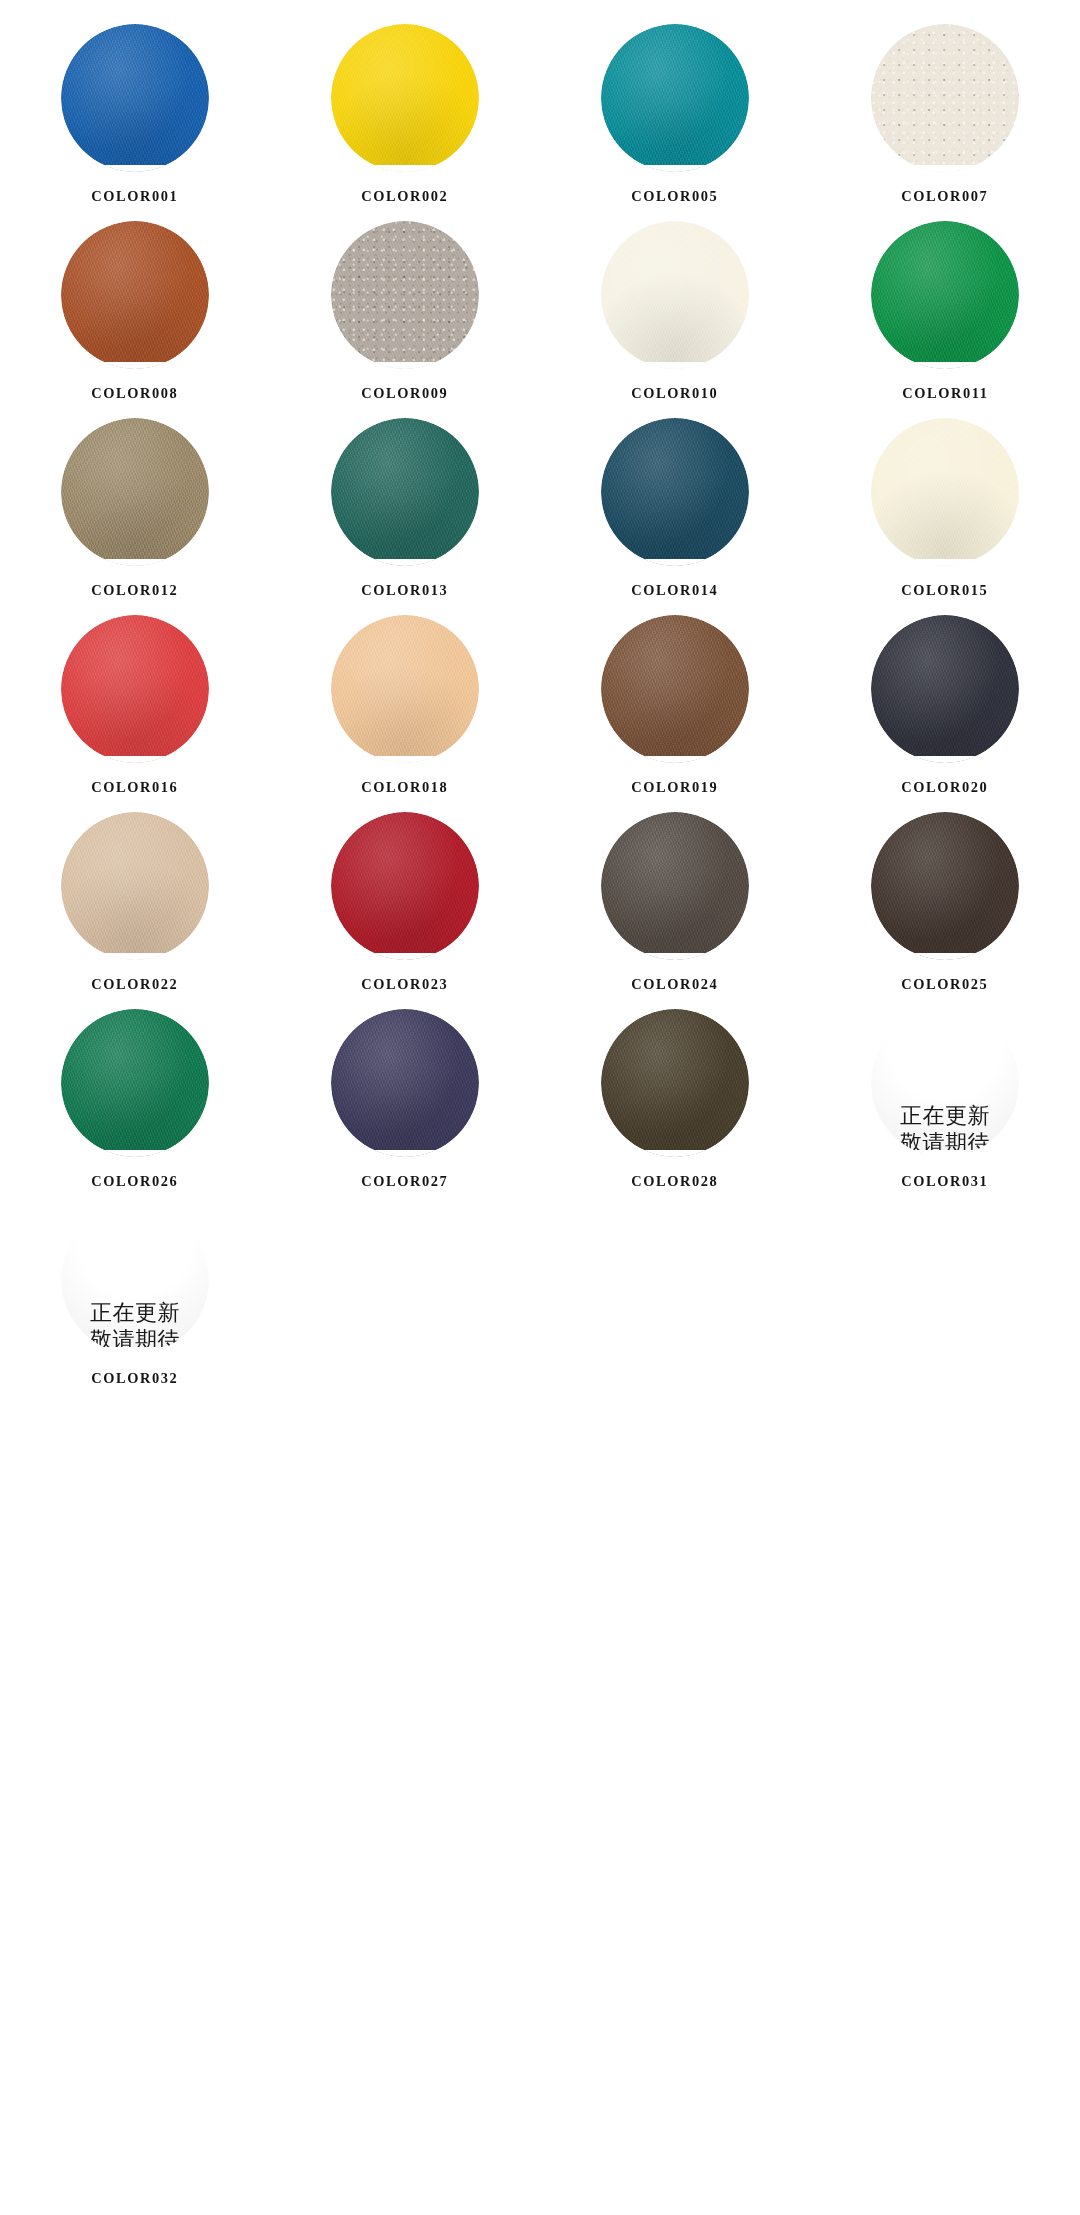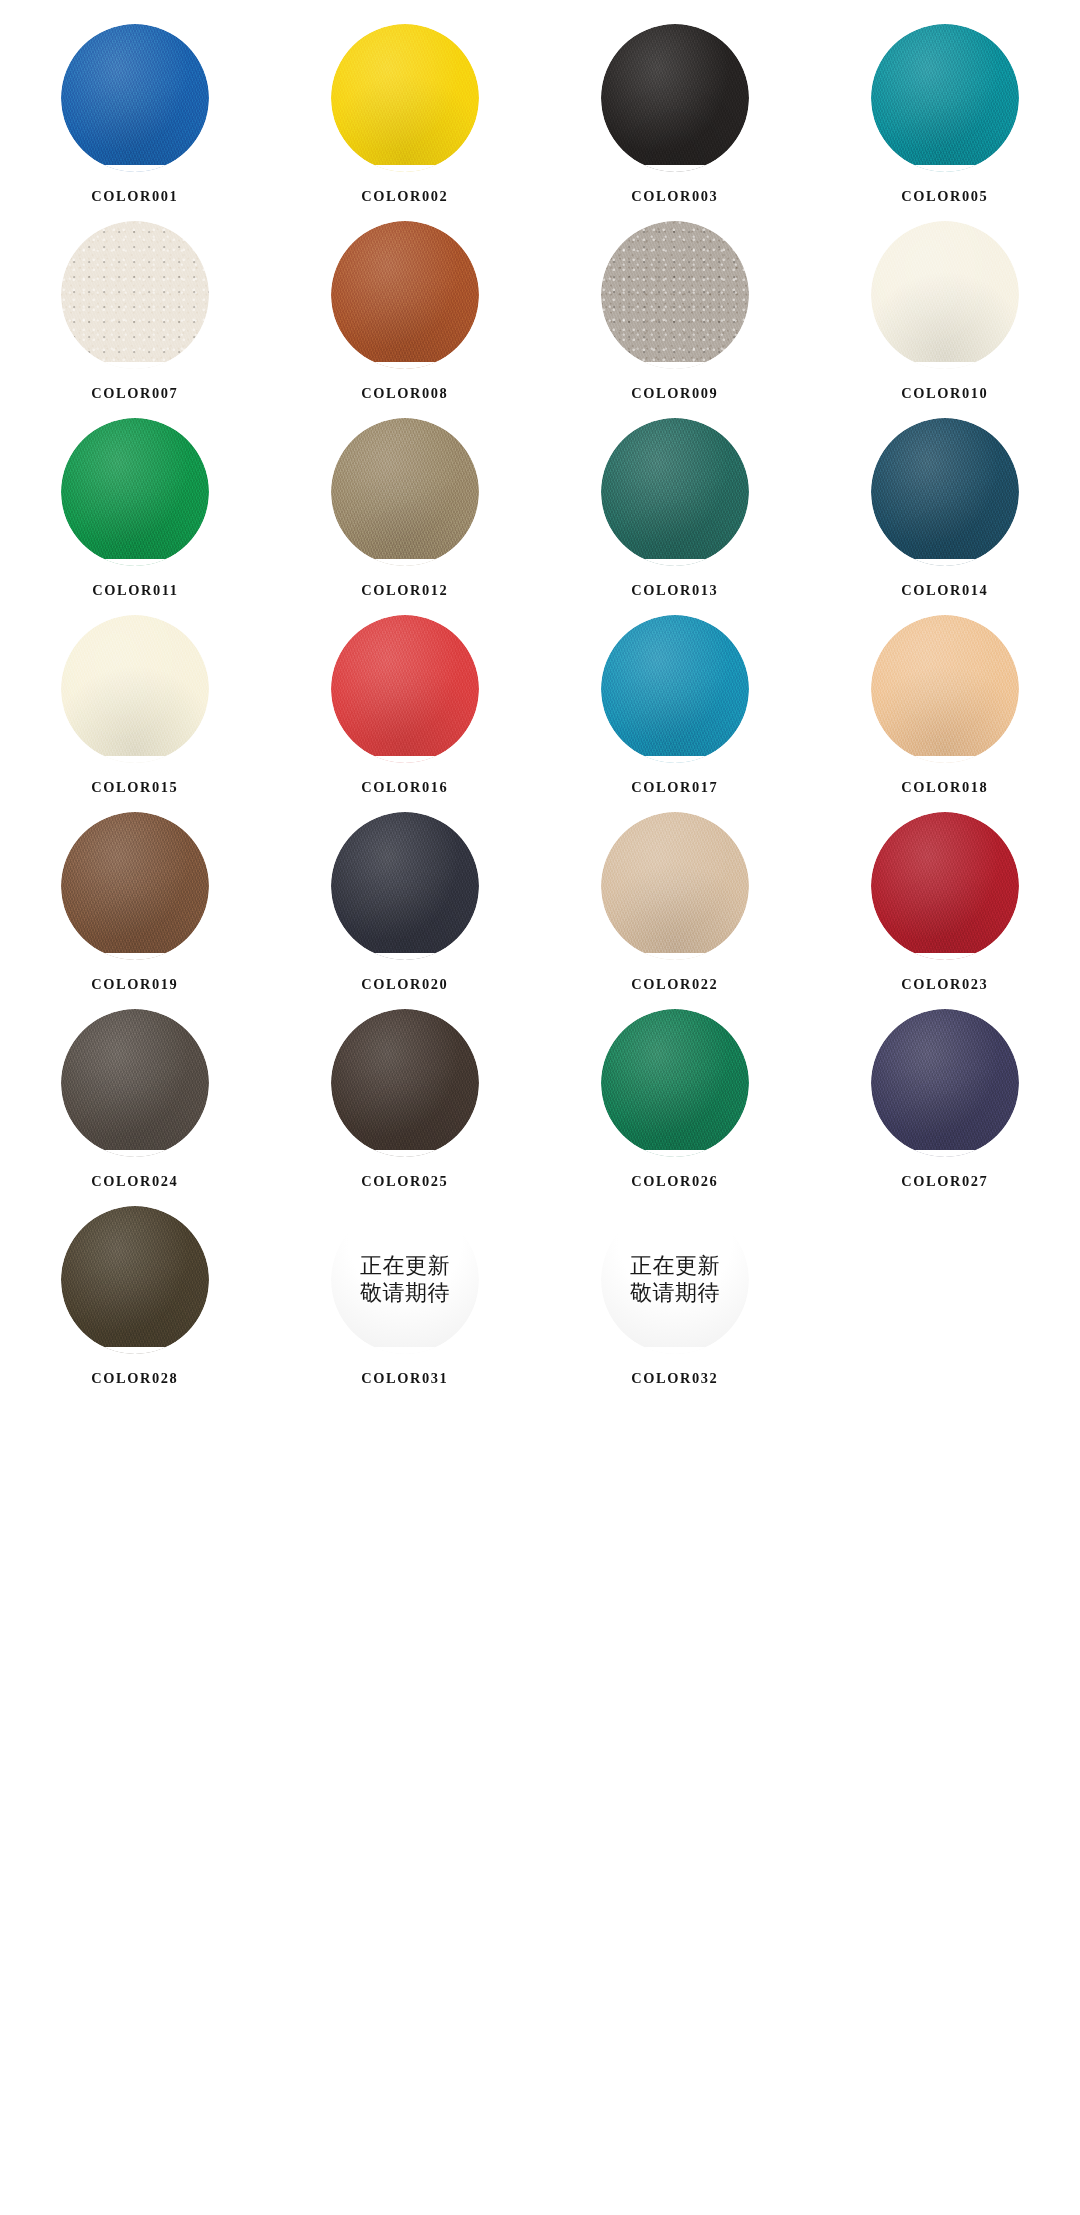--- a/index.html
+++ b/index.html
@@ -93,21 +93,21 @@
       radial-gradient(ellipse 78% 92% at 38% 30%,
         rgba(255,255,255,0.18), rgba(255,255,255,0) 62%);
     background-size: 9px 9px, 13px 13px, 11px 11px, 15px 15px, 10px 10px, 14px 14px, auto, auto;
   }
 
   
   .swatch.placeholder {
     background-image:
       radial-gradient(ellipse 120% 120% at 50% 22%, #ffffff 32%, #f3f3f3 66%, #e2e2e2 100%);
     display: flex;
-    align-items: center;
+    align-items: flex-end;
     justify-content: center;
   }
   .placeholder-text {
     font-family: "DejaVu Sans", "Liberation Sans", sans-serif;
     font-size: 22px;
     line-height: 1.22;
     color: #191919;
     text-align: center;
     letter-spacing: 0.5px;
     white-space: pre-line;
@@ -137,26 +137,20 @@
       <div class="label" style="color: rgb(20, 20, 20);">COLOR001</div>
     </div>
     <div class="cell">
       <div class="swatch-wrap">
         <div class="swatch" style="background-color: rgb(246, 212, 16);"></div>
       </div>
       <div class="label" style="color: rgb(20, 20, 20);">COLOR002</div>
     </div>
     <div class="cell">
       <div class="swatch-wrap">
-        <div class="swatch" style="background-color: rgb(38, 35, 34);"></div>
-      </div>
-      <div class="label" style="color: rgb(20, 20, 20);">COLOR003</div>
-    </div>
-    <div class="cell">
-      <div class="swatch-wrap">
         <div class="swatch" style="background-color: rgb(14, 142, 154);"></div>
       </div>
       <div class="label" style="color: rgb(20, 20, 20);">COLOR005</div>
     </div>
     <div class="cell">
       <div class="swatch-wrap">
         <div class="swatch heather" style="background-color: rgb(236, 229, 218);"></div>
       </div>
       <div class="label" style="color: rgb(20, 20, 20);">COLOR007</div>
     </div>
@@ -206,26 +200,20 @@
       <div class="swatch-wrap">
         <div class="swatch" style="background-color: rgb(247, 242, 220);"></div>
       </div>
       <div class="label" style="color: rgb(20, 20, 20);">COLOR015</div>
     </div>
     <div class="cell">
       <div class="swatch-wrap">
         <div class="swatch" style="background-color: rgb(220, 66, 67);"></div>
       </div>
       <div class="label" style="color: rgb(20, 20, 20);">COLOR016</div>
-    </div>
-    <div class="cell">
-      <div class="swatch-wrap">
-        <div class="swatch" style="background-color: rgb(26, 144, 180);"></div>
-      </div>
-      <div class="label" style="color: rgb(20, 20, 20);">COLOR017</div>
     </div>
     <div class="cell">
       <div class="swatch-wrap">
         <div class="swatch" style="background-color: rgb(240, 198, 154);"></div>
       </div>
       <div class="label" style="color: rgb(20, 20, 20);">COLOR018</div>
     </div>
     <div class="cell">
       <div class="swatch-wrap">
         <div class="swatch" style="background-color: rgb(123, 85, 60);"></div>

